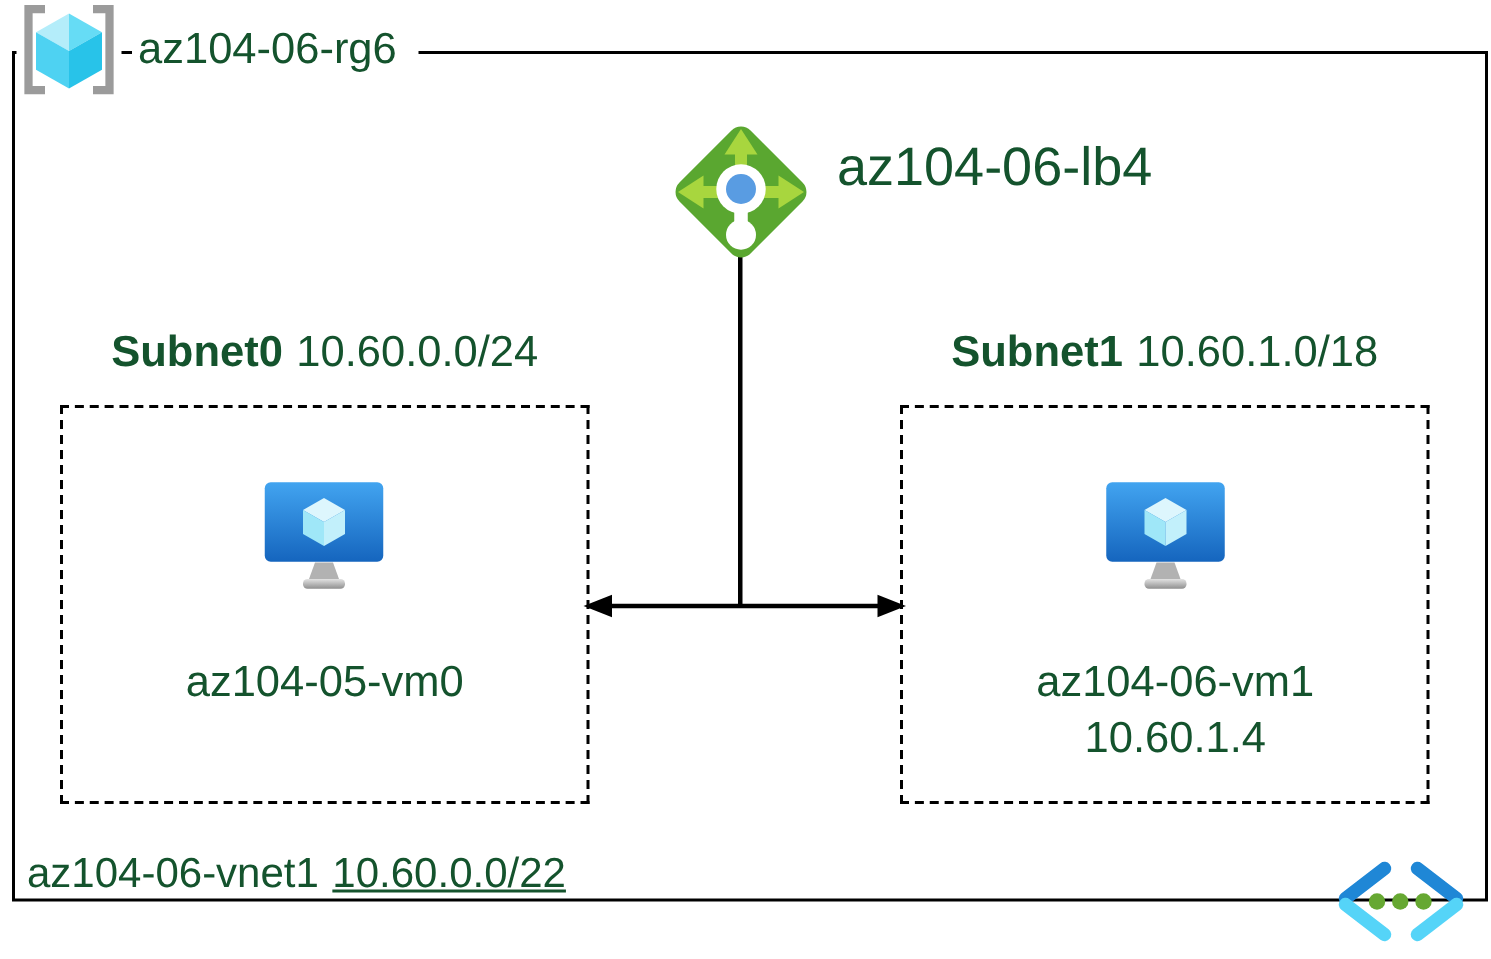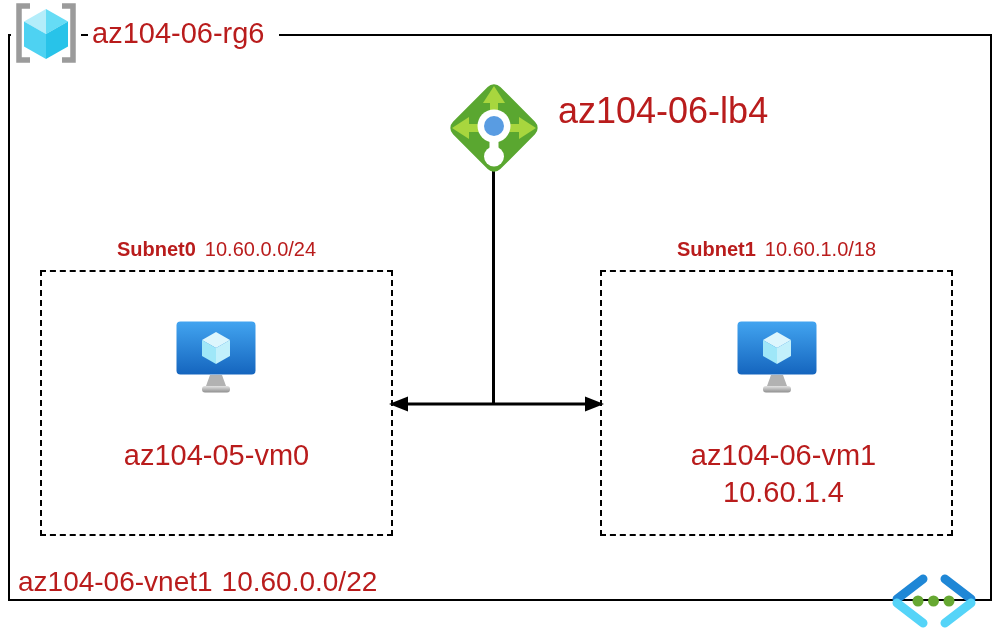--- a/index.html
+++ b/index.html
@@ -1,19 +1,19 @@
 <!DOCTYPE html>
 <html><head>
 <meta charset="utf-8">
 <style>
   html,body { margin:0; padding:0; background:#fff; }
   .stage {
     position:relative; width:994px; height:639px;
     font-family:"Liberation Sans", sans-serif;
-    color:#b91c1c; background:#fff; overflow:hidden;
+    color:#14532d; background:#fff; overflow:hidden;
   }
   .abs { position:absolute; }
 
   
   .outer-box {
     left:8px; top:34px; width:984px; height:567px;
     border:2.5px solid #000; box-sizing:border-box;
   }
 
   
@@ -21,21 +21,21 @@
   .rg-label {
     left:88px; top:13px; height:40px; line-height:40px;
     font-size:29px; background:#fff; padding:0 14px 0 4px; white-space:nowrap;
   }
 
   
   .lb-icon { left:445px; top:79px; width:98px; height:98px; }
   .lb-labels { left:558px; top:88px; font-size:36px; line-height:46px; white-space:nowrap; }
 
   
-  .subnet-title { top:219px; width:353px; text-align:center; font-size:20px; line-height:33px; white-space:nowrap;margin-top:14px; }
+  .subnet-title { top:219px; width:353px; text-align:center; font-size:29px; line-height:33px; white-space:nowrap; }
   .subnet-title .sname { font-weight:bold; }
   .subnet-title .scidr { margin-left:9px; }
   .subnet-title.left  { left:40px; }
   .subnet-title.right { left:600px; }
 
   
   .subnet-box {
     top:270px; width:353px; height:266px;
     border:2.5px dashed #000; box-sizing:border-box;
   }
@@ -47,21 +47,21 @@
   .vm-icon.left  { left:176px; }
   .vm-icon.right { left:737px; }
 
   
   .vm-label { top:437px; width:353px; text-align:center; font-size:29px; line-height:37px; }
   .vm-label.left  { left:40px; }
   .vm-label.right { left:607px; }
 
   
   .vnet-label { left:18px; top:566px; font-size:28px; line-height:32px; white-space:nowrap; }
-  .vnet-label .vcidr { margin-left:9px; }
+  .vnet-label .vcidr { margin-left:9px;text-decoration:underline; }
 
   
   .vnet-icon { left:888px; top:572px; width:92px; height:56px; }
 
   
   .connectors { left:0; top:0; width:994px; height:639px; pointer-events:none; }
 </style>
 </head>
 <body>
 

